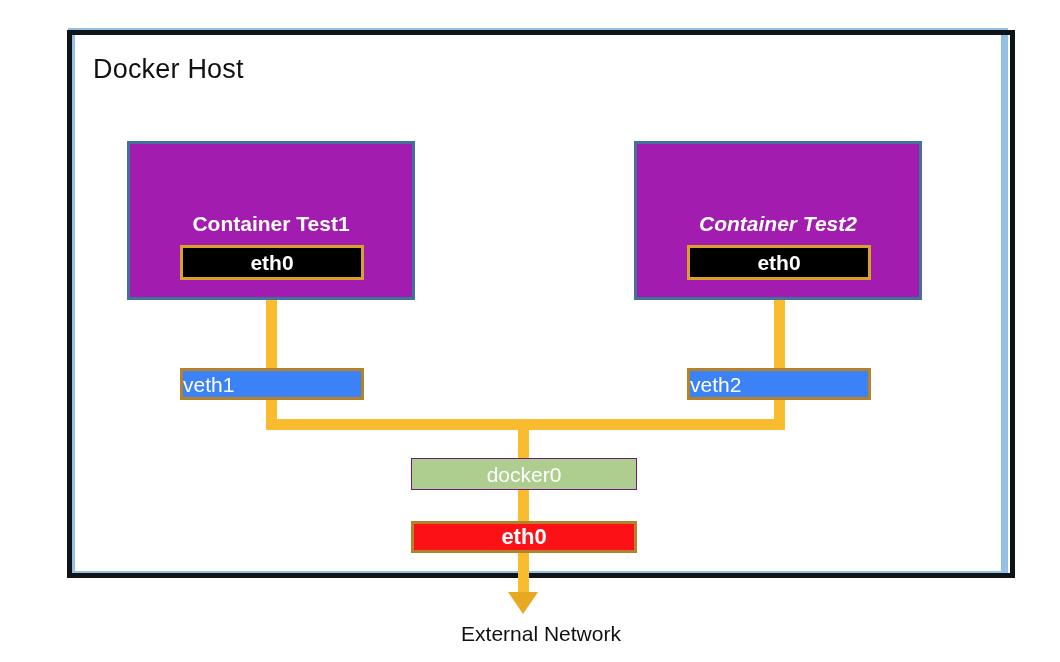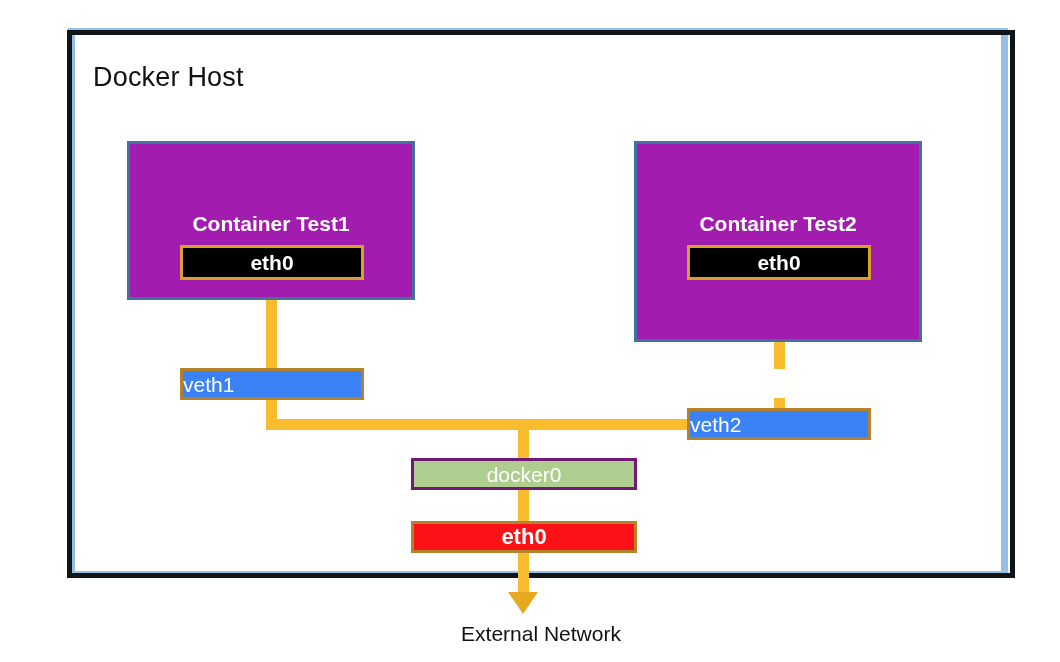--- a/index.html
+++ b/index.html
@@ -50,21 +50,21 @@
     width: 926px;
     height: 536px;
     background: #ffffff;
     z-index: 2;
   }
 
   
   .host-title {
     position: absolute;
     left: 93px;
-    top: 62px;
+    top: 54px;
     font-size: 27px;
     color: #111111;
     letter-spacing: 0.2px;
     z-index: 6;
     white-space: nowrap;
   }
 
   
   .wire {
     position: absolute;
@@ -134,21 +134,21 @@
   .veth-box span {
     font-size: 21px;
     color: #ffffff;
     line-height: 1;
   }
 
   
   .docker0-box {
     position: absolute;
     background: #AECE8F;
-    border: 3px solid #701a75;
+    border: 1px solid #701a75;
     box-sizing: border-box;
     z-index: 6;
     display: flex;
     align-items: center;
     justify-content: center;
   }
   .docker0-box span {
     font-size: 21px;
     color: #ffffff;
     line-height: 1;
@@ -216,32 +216,32 @@
   <div class="wire" style="left:518px; top:549px; width:11px; height:57px;"></div>
   <div class="arrow-head" style="left:508px; top:592px;"></div>
 
   <div class="container-box" style="left:127px; top:141px; width:288px; height:159px;">
     <div class="container-label">Container Test1</div>
   </div>
   <div class="eth-inner" style="left:180px; top:245px; width:184px; height:35px;">
     <span>eth0</span>
   </div>
 
-  <div class="container-box" style="left:634px; top:141px; width:288px; height:201px;">
+  <div class="container-box" style="left:634px; top:141px; width:288px; height:159px;font-style:italic;">
     <div class="container-label">Container Test2</div>
   </div>
   <div class="eth-inner" style="left:687px; top:245px; width:184px; height:35px;">
     <span>eth0</span>
   </div>
 
   <div class="veth-box" style="left:180px; top:368px; width:184px; height:32px;">
     <span>veth1</span>
   </div>
 
-  <div class="veth-box" style="left:687px; top:368px; width:184px; height:32px;margin-top:40px;">
+  <div class="veth-box" style="left:687px; top:368px; width:184px; height:32px;">
     <span>veth2</span>
   </div>
 
   <div class="docker0-box" style="left:411px; top:458px; width:226px; height:32px;">
     <span>docker0</span>
   </div>
 
   <div class="eth-host-box" style="left:411px; top:521px; width:226px; height:32px;">
     <span>eth0</span>
   </div>

